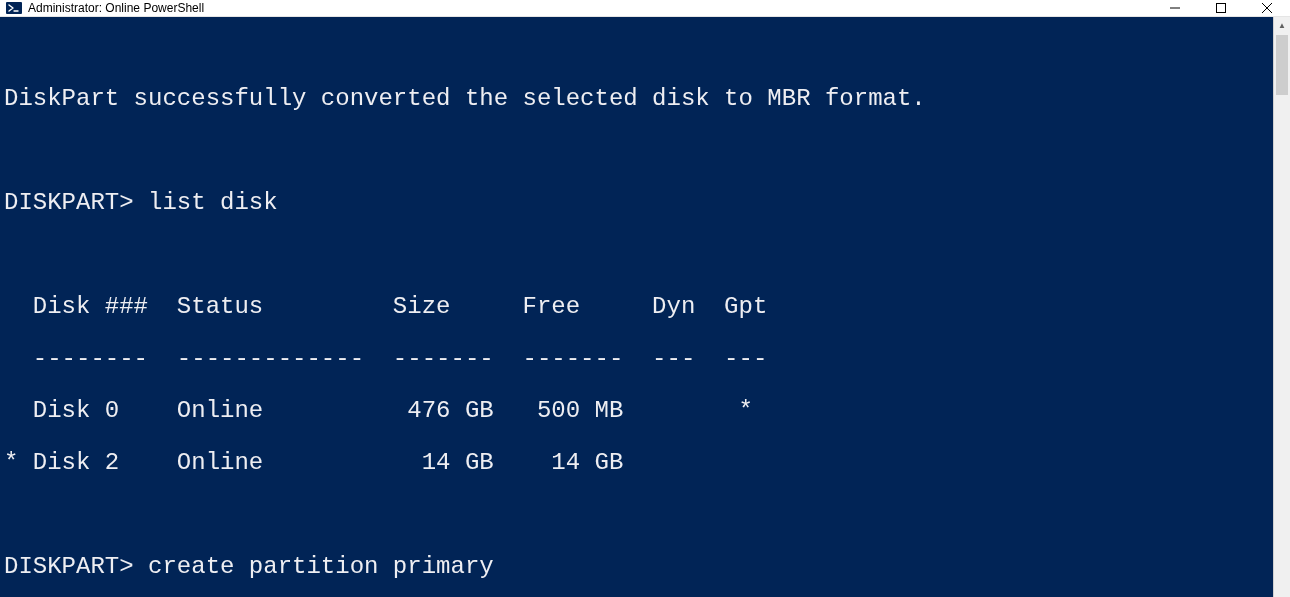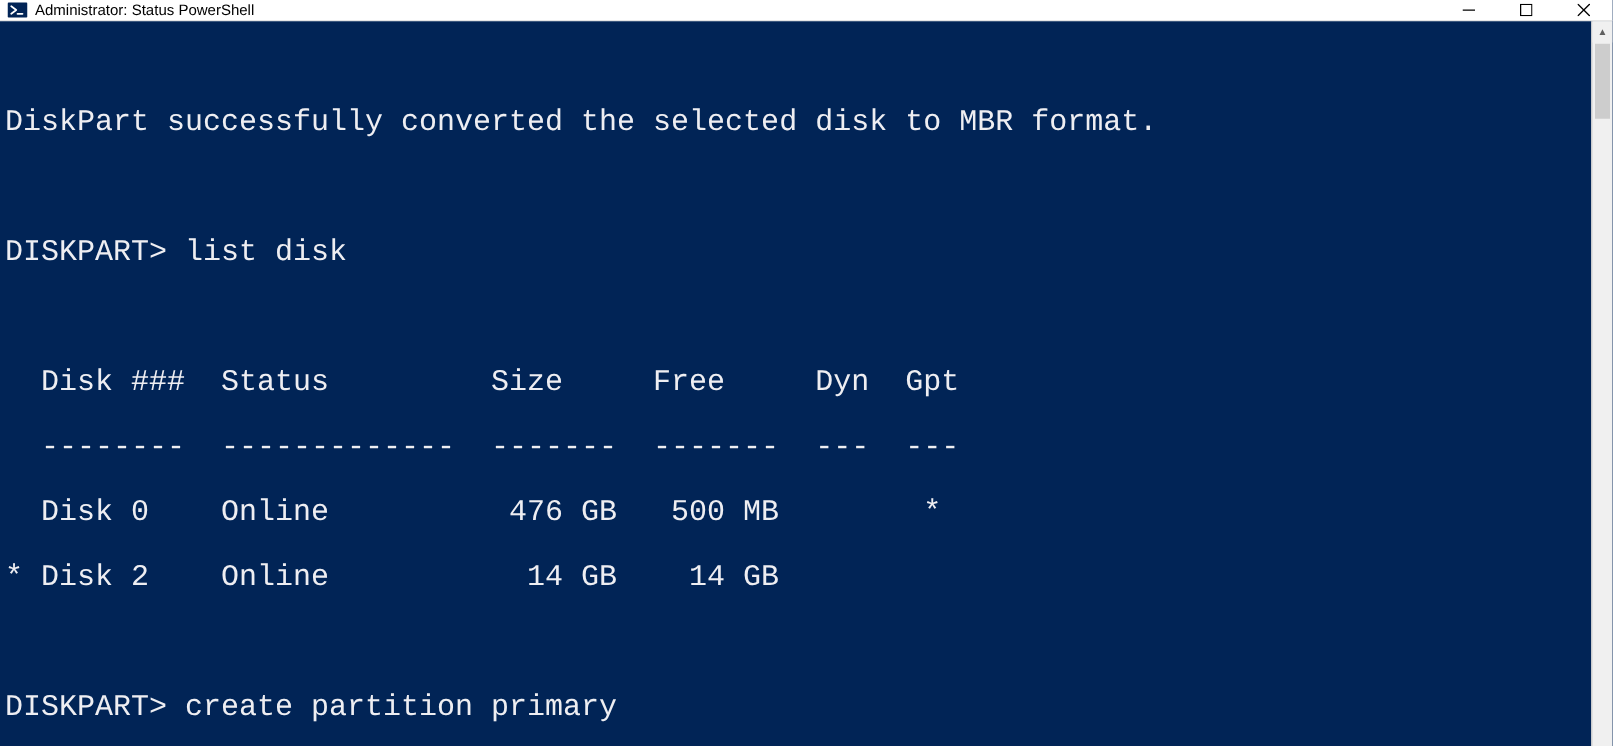--- a/index.html
+++ b/index.html
@@ -83,21 +83,21 @@
 <body>
 
 <div class="titlebar">
   <span class="ps-icon">
     <svg width="16" height="16" viewBox="0 0 16 16">
       <rect x="0" y="2" width="16" height="12" rx="1" fill="#012456"></rect>
       <path d="M3 5 L7 8 L3 11" stroke="#fff" stroke-width="1.4" fill="none" stroke-linecap="round" stroke-linejoin="round"></path>
       <line x1="8" y1="11" x2="12" y2="11" stroke="#fff" stroke-width="1.4" stroke-linecap="round"></line>
     </svg>
   </span>
-  <span class="title-text">Administrator: Status PowerShell</span>
+  <span class="title-text">Administrator: Online PowerShell</span>
   <span class="spacer"></span>
   <div class="win-controls">
     <div class="win-btn">
       <svg width="10" height="10" viewBox="0 0 10 10">
           <line x1="0" y1="5" x2="10" y2="5" stroke="currentColor" stroke-width="1"></line>
         </svg>
     </div>
     <div class="win-btn">
       <svg width="10" height="10" viewBox="0 0 10 10">
           <rect x="0.5" y="0.5" width="9" height="9" fill="none" stroke="currentColor" stroke-width="1"></rect>

